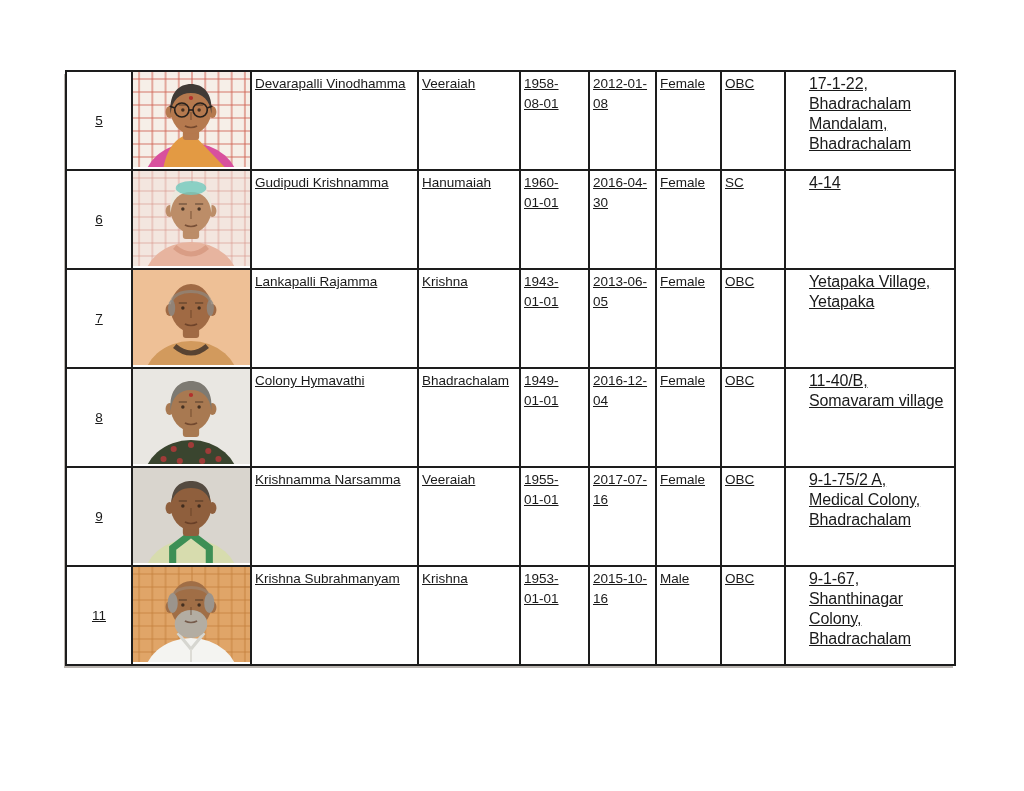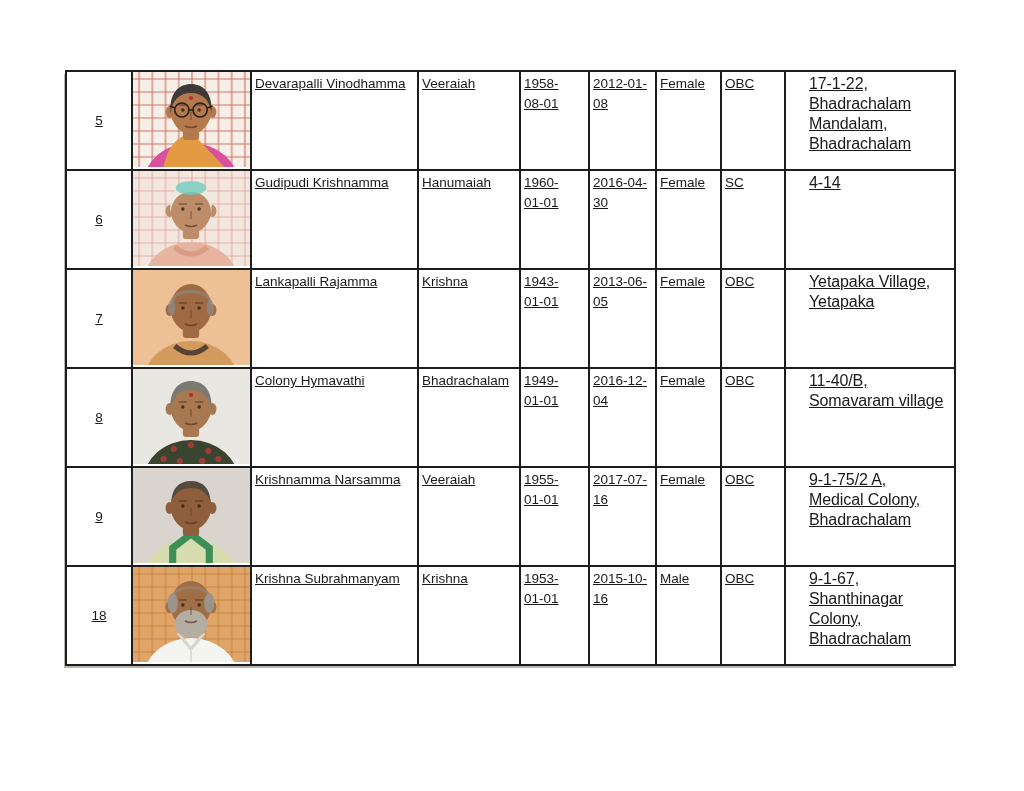--- a/index.html
+++ b/index.html
@@ -337,21 +337,21 @@
             <span class="txt">OBC</span>
           </td>
     <td class="c-address">
             <span class="txt">9-1-75/2 A,
 Medical Colony,
 Bhadrachalam</span>
           </td>
   </tr>
         <tr>
     <td class="c-serial">
-            <span class="txt">18</span>
+            <span class="txt">11</span>
           </td>
     <td class="c-photo">
             <span class="portrait">
               <svg viewBox="0 0 115 95" preserveAspectRatio="none" width="100%" height="100%" role="img">
                 <rect x="0" y="0" width="115" height="95" fill="#e0a568"></rect>
                 <line x1="6" y1="0" x2="6" y2="95" stroke="#c4803d" stroke-width="2" opacity="0.45"></line>
                 <line x1="19" y1="0" x2="19" y2="95" stroke="#c4803d" stroke-width="2" opacity="0.45"></line>
                 <line x1="32" y1="0" x2="32" y2="95" stroke="#c4803d" stroke-width="2" opacity="0.45"></line>
                 <line x1="45" y1="0" x2="45" y2="95" stroke="#c4803d" stroke-width="2" opacity="0.45"></line>
                 <line x1="58" y1="0" x2="58" y2="95" stroke="#c4803d" stroke-width="2" opacity="0.45"></line>

